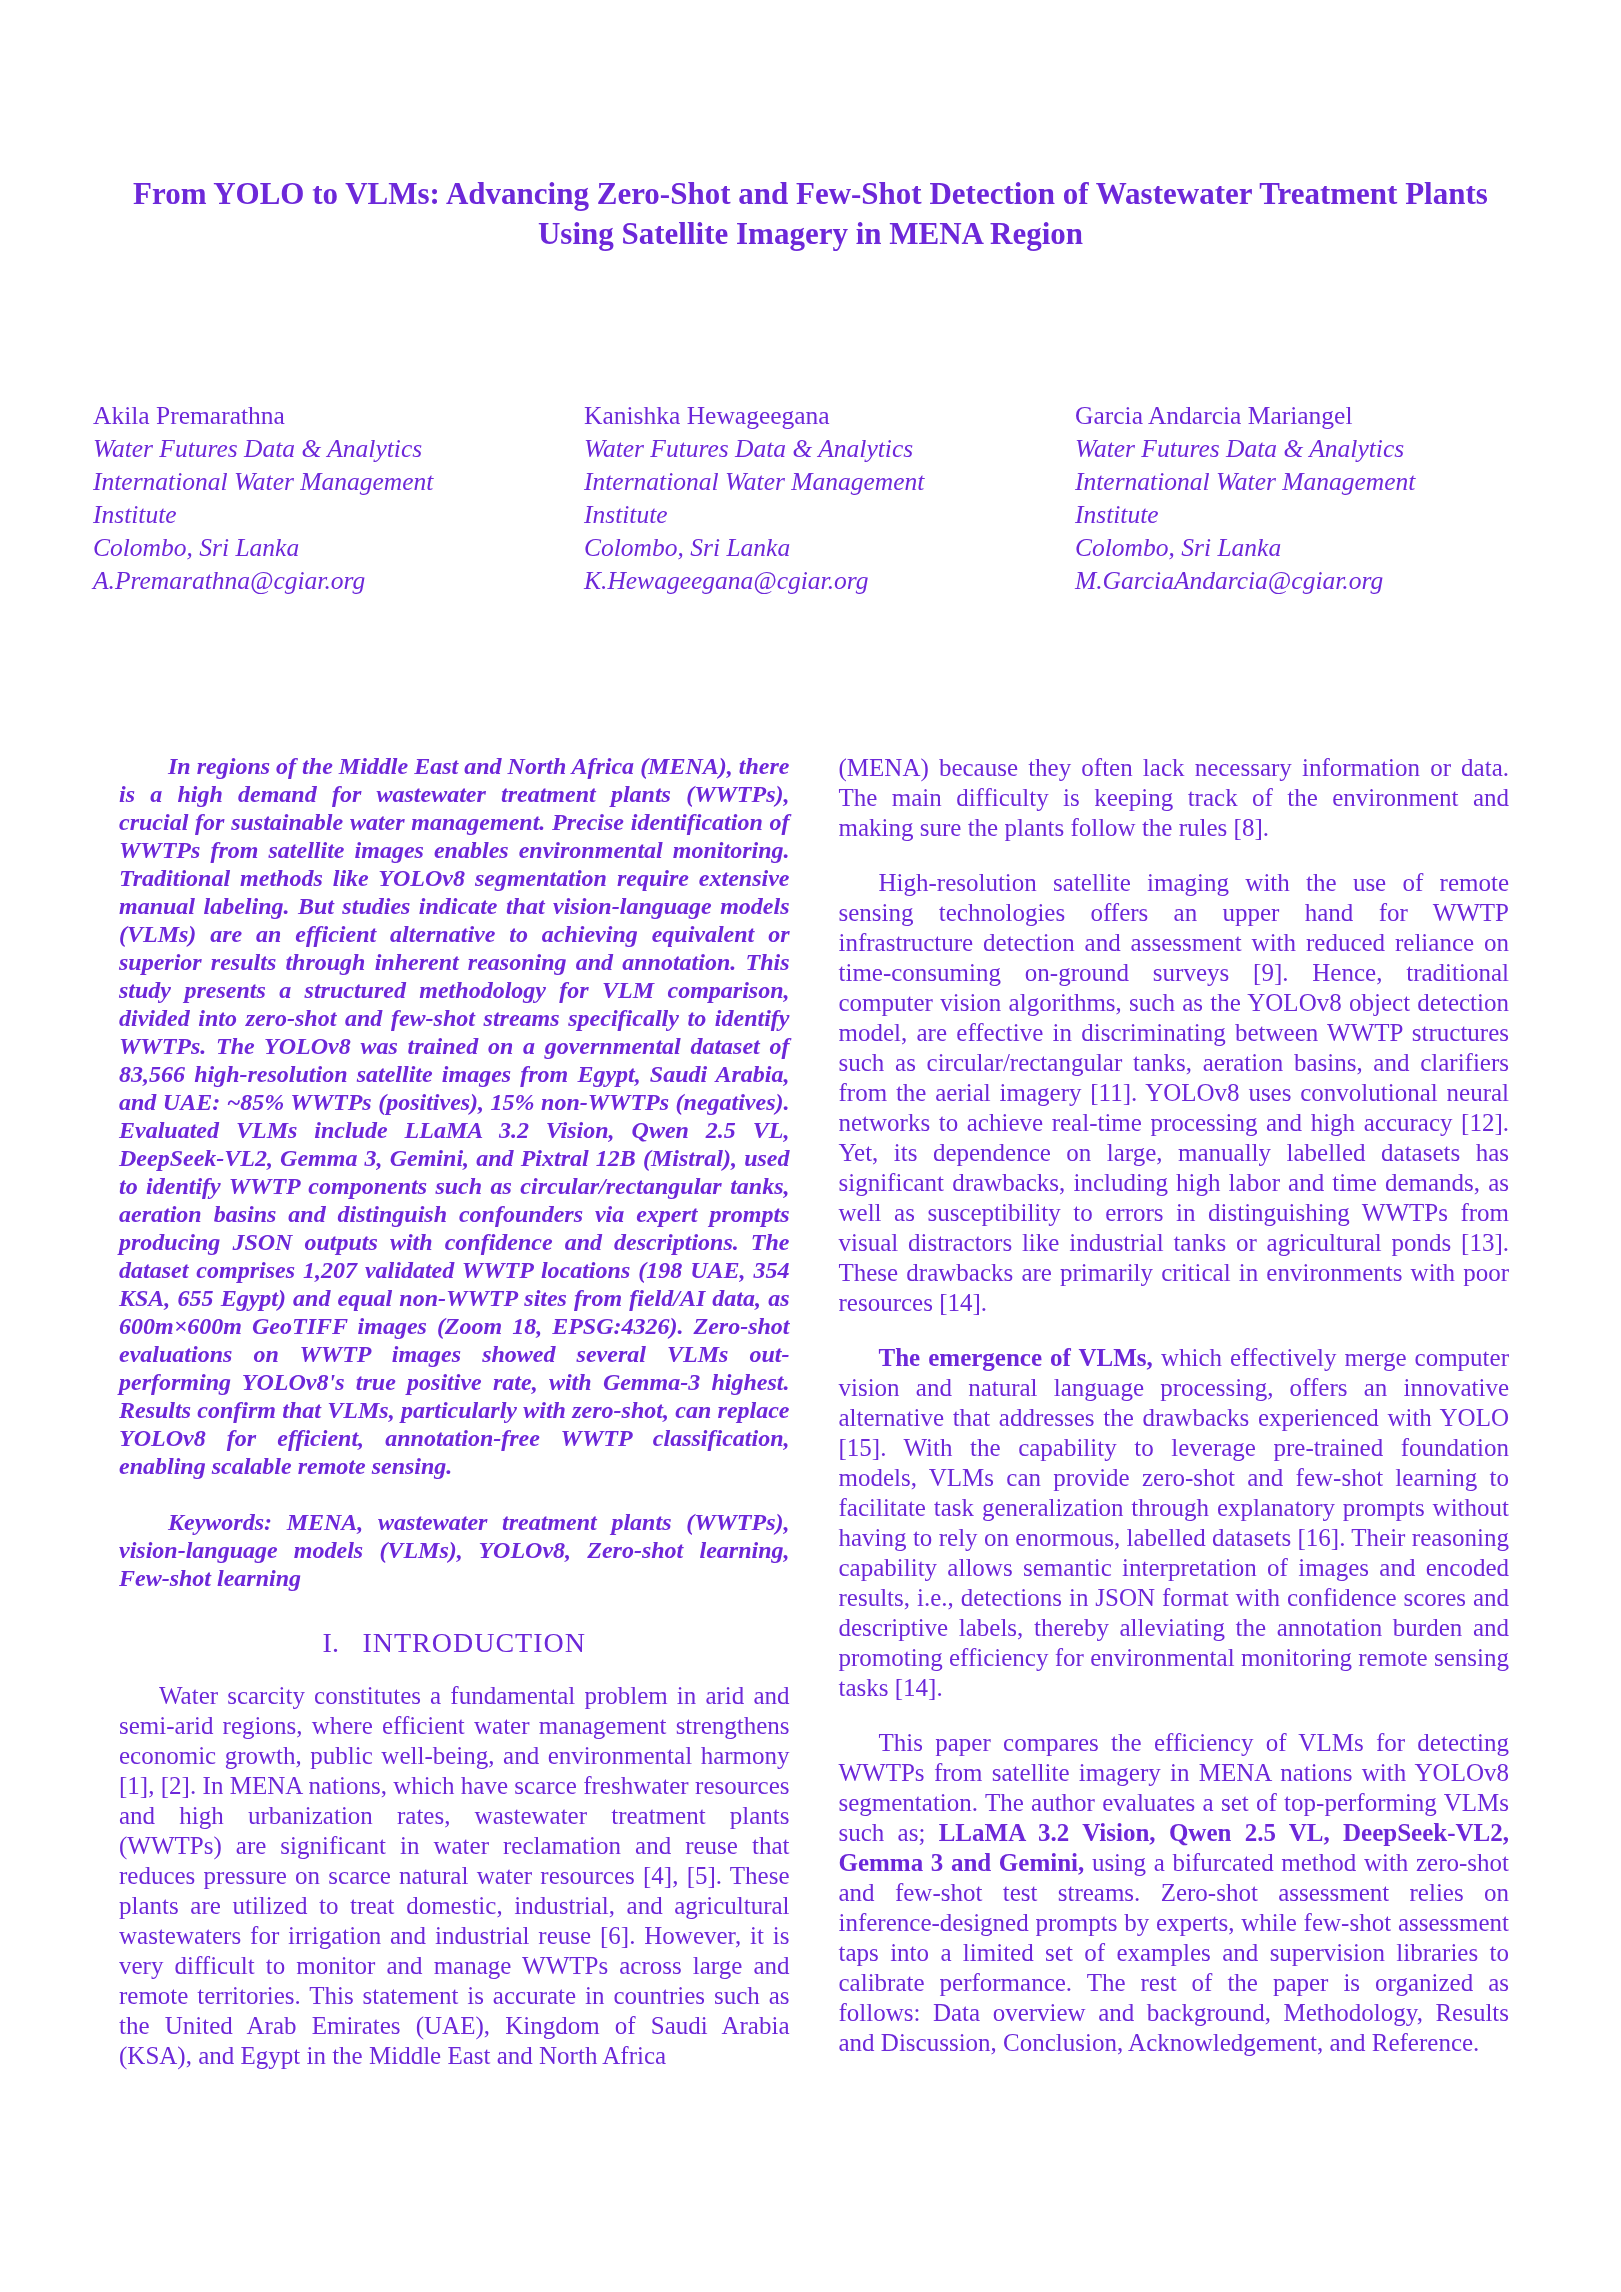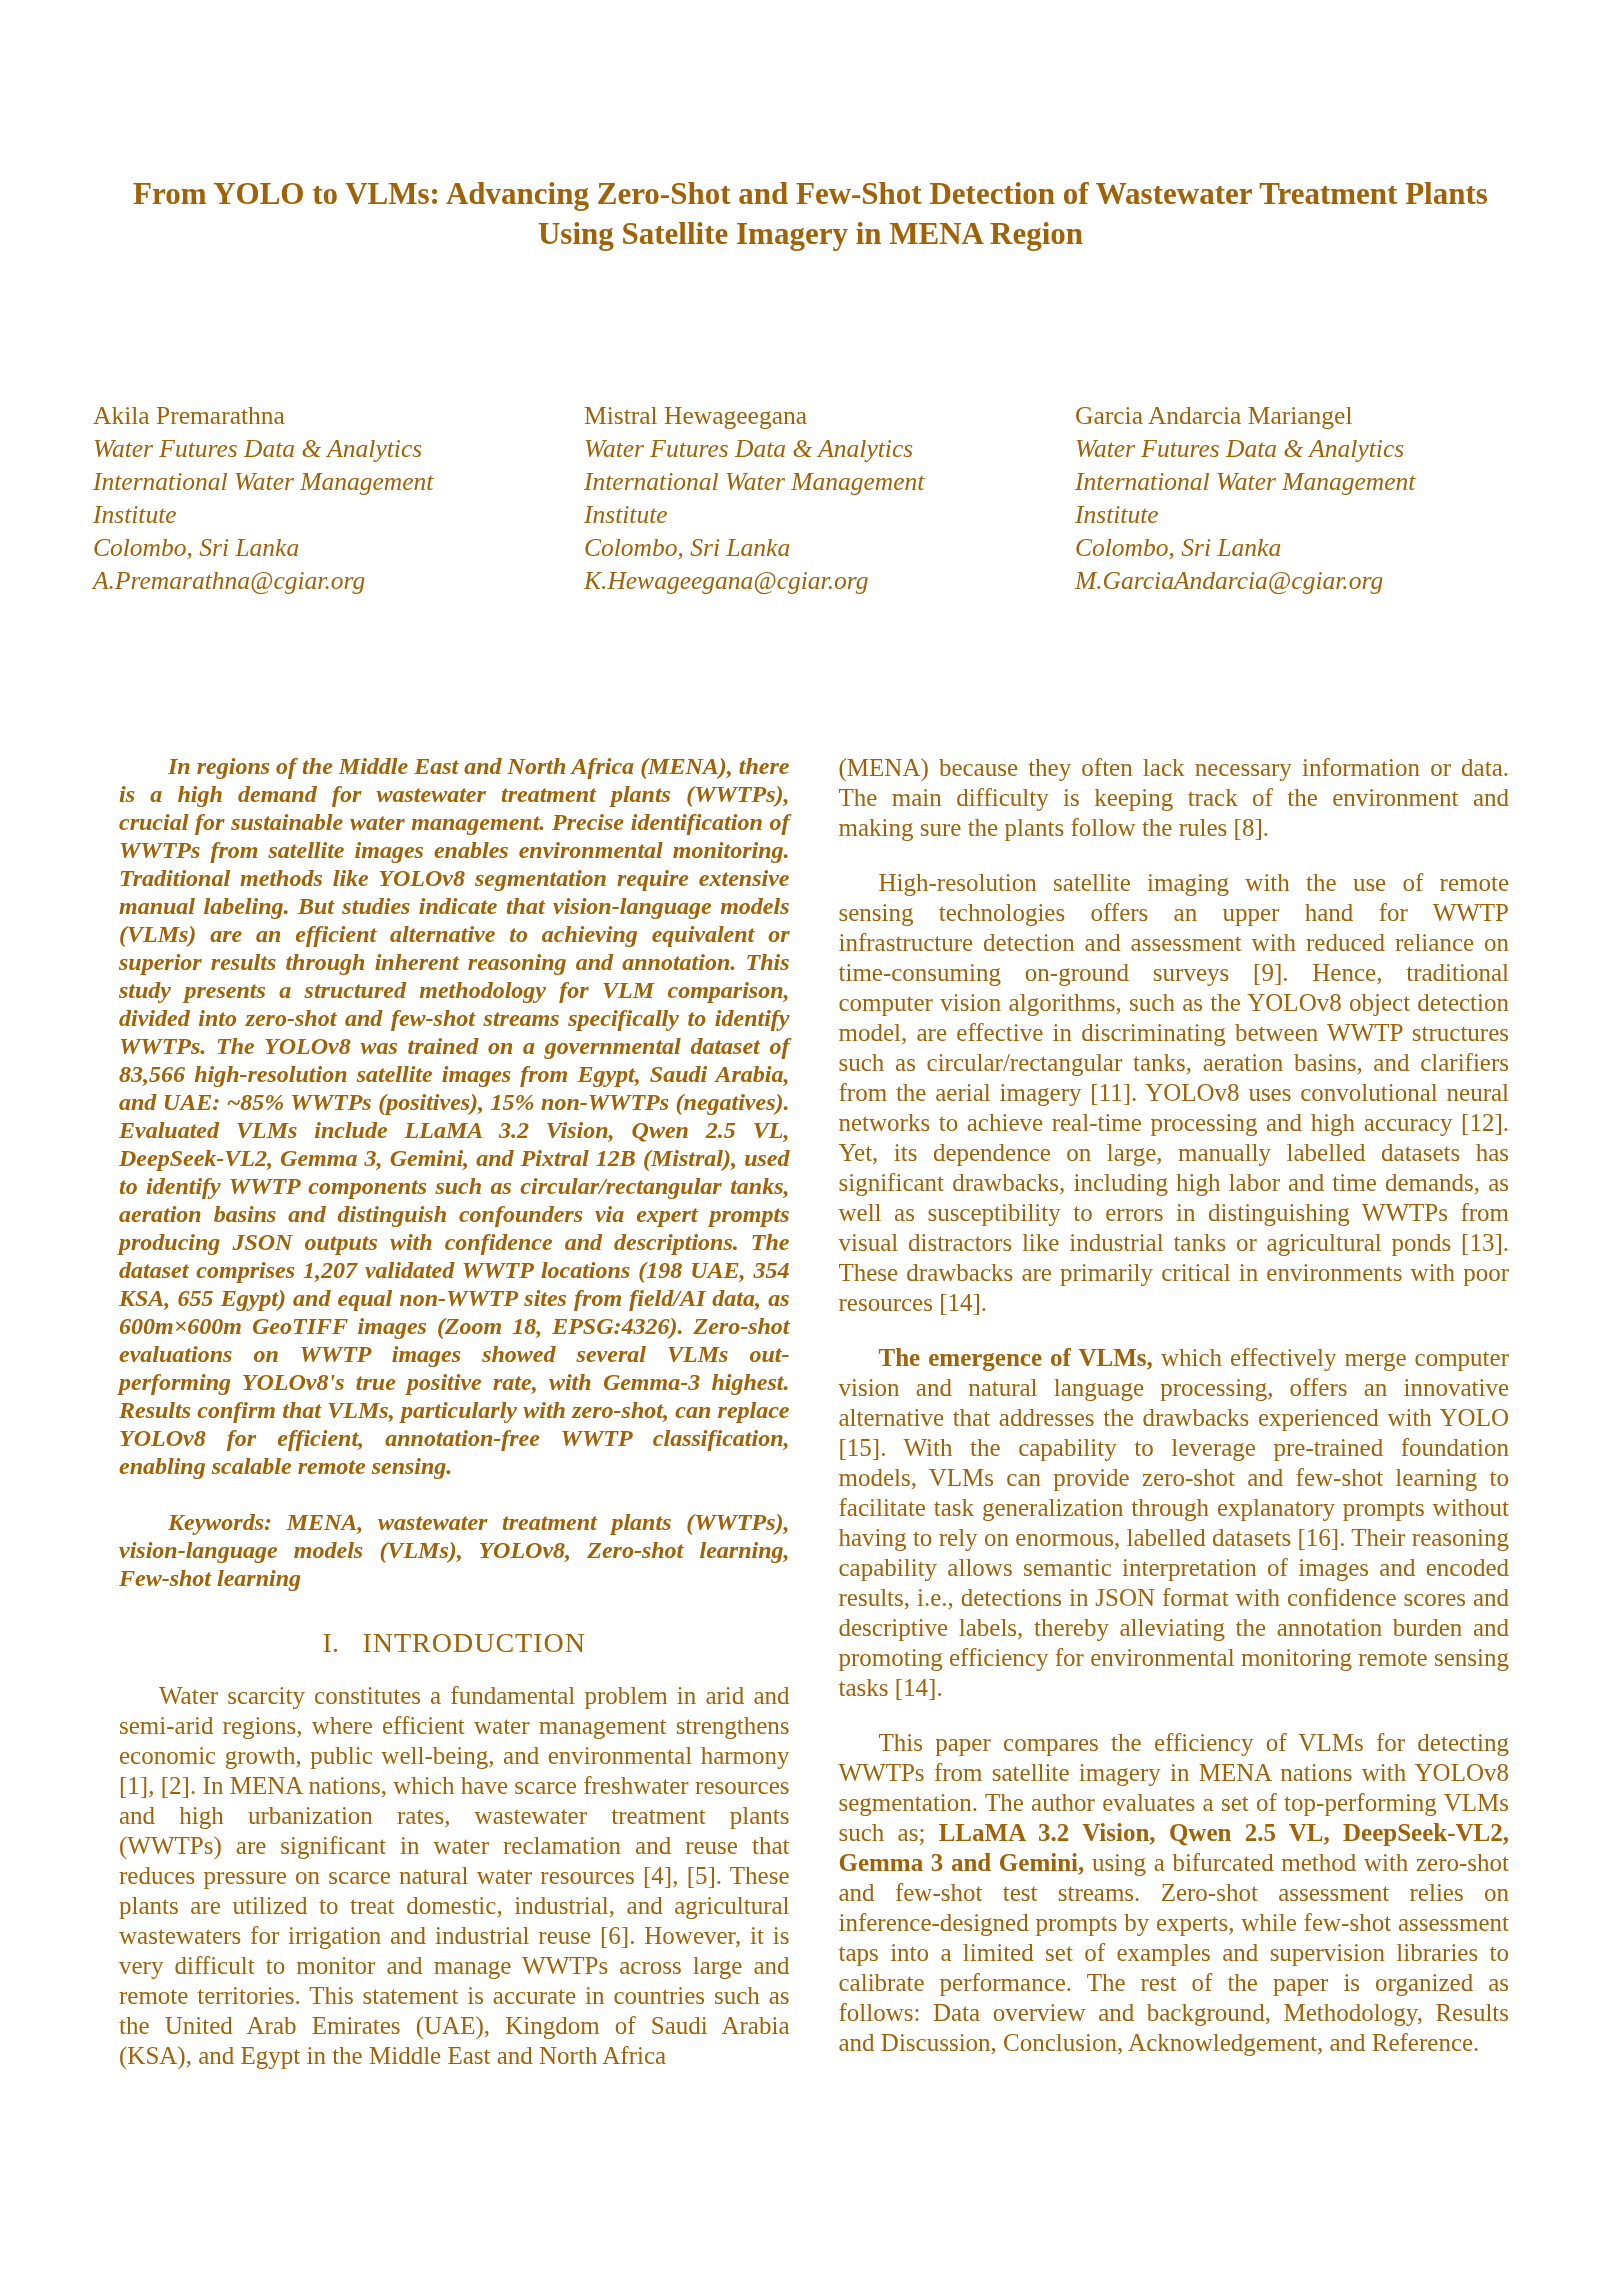--- a/index.html
+++ b/index.html
@@ -3,21 +3,21 @@
 <meta charset="utf-8">
 <style>
   html, body { margin:0; padding:0; background:#9a9a9a; }
   .page {
     position:relative;
     width:1621px;
     height:2293px;
     margin:0 auto;
     background:#ffffff;
     font-family:"Liberation Serif", serif;
-    color:#a16207;
+    color:#6d28d9;
     overflow:hidden;
   }
   .paper-title {
     margin:174px 108px 0 108px;
     text-align:center;
     font-weight:bold;
     font-size:31px;
     line-height:40px;
   }
   .authors-row {
@@ -87,21 +87,21 @@
     <div class="author">
       <div class="author-name">Akila Premarathna</div>
       <div class="aff">Water Futures Data &amp; Analytics</div>
       <div class="aff">International Water Management</div>
       <div class="aff">Institute</div>
       <div class="aff">Colombo, Sri Lanka</div>
       <div class="aff">A.Premarathna@cgiar.org</div>
     </div>
 
     <div class="author">
-      <div class="author-name">Mistral Hewageegana</div>
+      <div class="author-name">Kanishka Hewageegana</div>
       <div class="aff">Water Futures Data &amp; Analytics</div>
       <div class="aff">International Water Management</div>
       <div class="aff">Institute</div>
       <div class="aff">Colombo, Sri Lanka</div>
       <div class="aff">K.Hewageegana@cgiar.org</div>
     </div>
 
     <div class="author">
       <div class="author-name">Garcia Andarcia Mariangel</div>
       <div class="aff">Water Futures Data &amp; Analytics</div>

